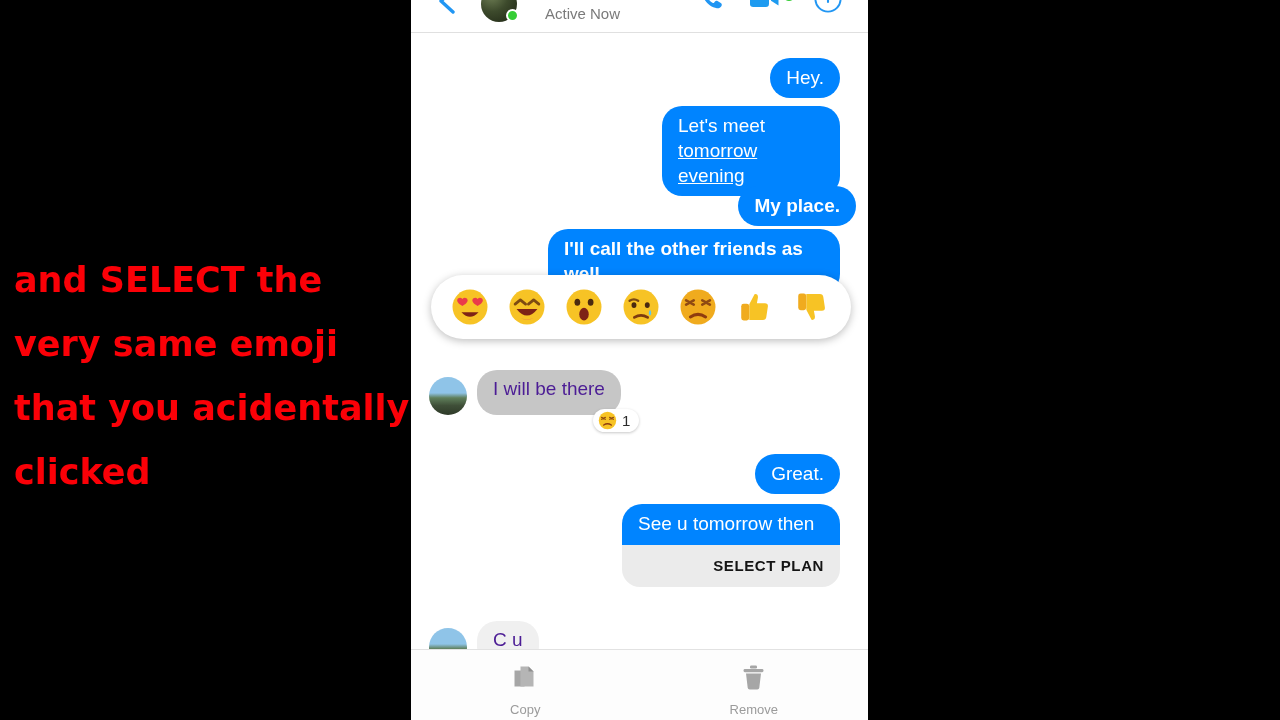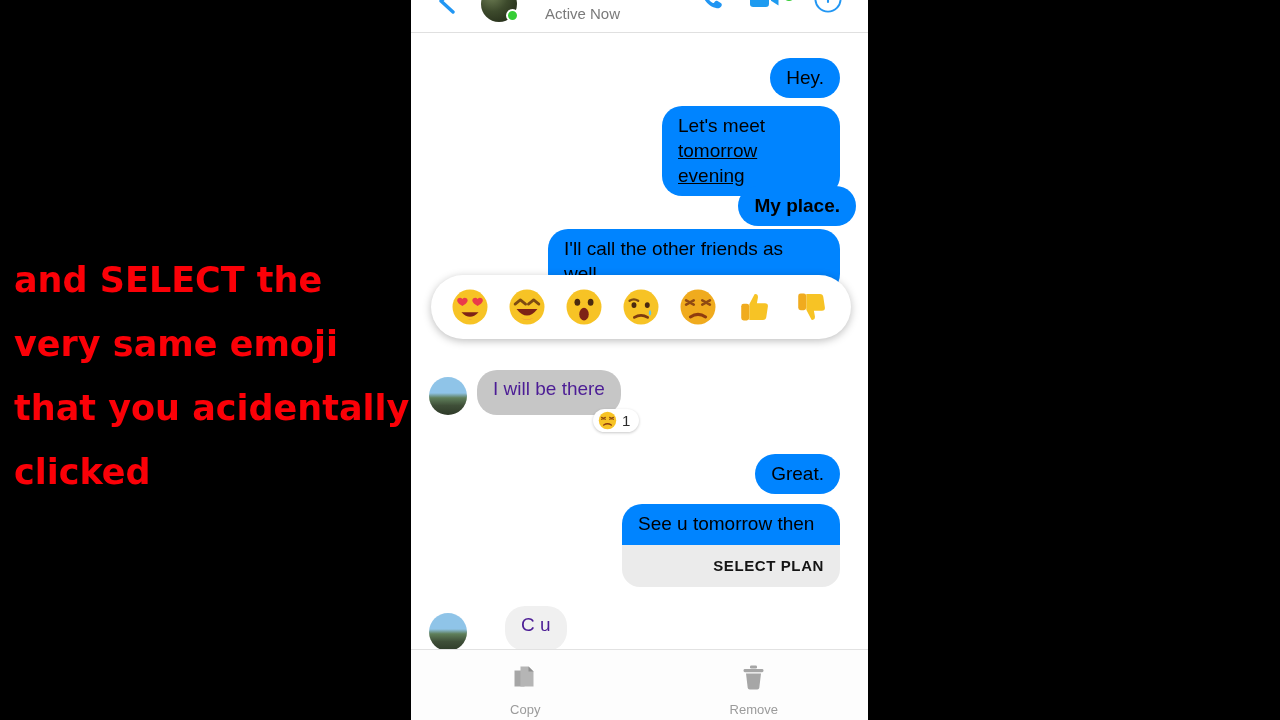--- a/index.html
+++ b/index.html
@@ -152,21 +152,21 @@
   .row.out { justify-content: flex-end; }
 
   .bubble {
     font-family: "Liberation Sans", sans-serif;
     font-size: 19px;
     line-height: 25px;
     box-sizing: border-box;
   }
   .bubble.out {
     background: #0084ff;
-    color: #000000;
+    color: #ffffff;
     border-radius: 20px;
     padding: 7px 16px 8px 16px;
   }
   .bubble.in {
     background: #c6c6c6;
     color: #4c1d95;
     border-radius: 20px;
     padding: 6px 16px 14px 16px;
     text-align: center;
   }
@@ -332,21 +332,21 @@
 
       <div class="row out" style="right:28px; top:72px; width:178px;padding-left:16px;">
         <div class="bubble out" style="width:214px;"><span>Let's meet </span><u>tomorrow evening</u></div>
       </div>
 
       <div class="row out" style="right:12px; top:152px;font-weight:bold;">
         <div class="bubble out">My place.</div>
       </div>
 
       <div class="row out" style="right:28px; top:195px; width:292px;">
-        <div class="bubble out" style="width:292px;">I'll call the other friends as well.</div>
+        <div class="bubble out" style="width:292px;font-weight:bold;">I'll call the other friends as well.</div>
       </div>
 
       <div class="row in" style="left:18px; top:336px;">
         <div class="in-avatar"></div>
         <div class="bubble in">I will be there</div>
       </div>
 
       <div class="reaction-chip" style="left:182px; top:375px;">
         <span class="em">
           <svg viewBox="0 0 40 40">
@@ -363,21 +363,21 @@
         <div class="bubble out">Great.</div>
       </div>
 
       <div class="row out" style="right:28px; top:470px; flex-direction:column; align-items:flex-end;border-radius:15px;">
         <div class="bubble out" style="width:218px; border-bottom-left-radius:0; border-bottom-right-radius:0; padding-bottom:9px;">See u tomorrow then</div>
         <div class="plan-card">
           <span>SELECT PLAN</span>
         </div>
       </div>
 
-      <div class="row in" style="left:18px; top:572px;gap:28px;">
+      <div class="row in" style="left:18px; top:587px;">
         <div class="in-avatar"></div>
         <div class="bubble in" style="background:#f0f0f0;">C u</div>
       </div>
 
     </div>
 
     <div id="reaction-bar">
 
       <div class="emoji-btn">
         <svg viewBox="0 0 40 40">

